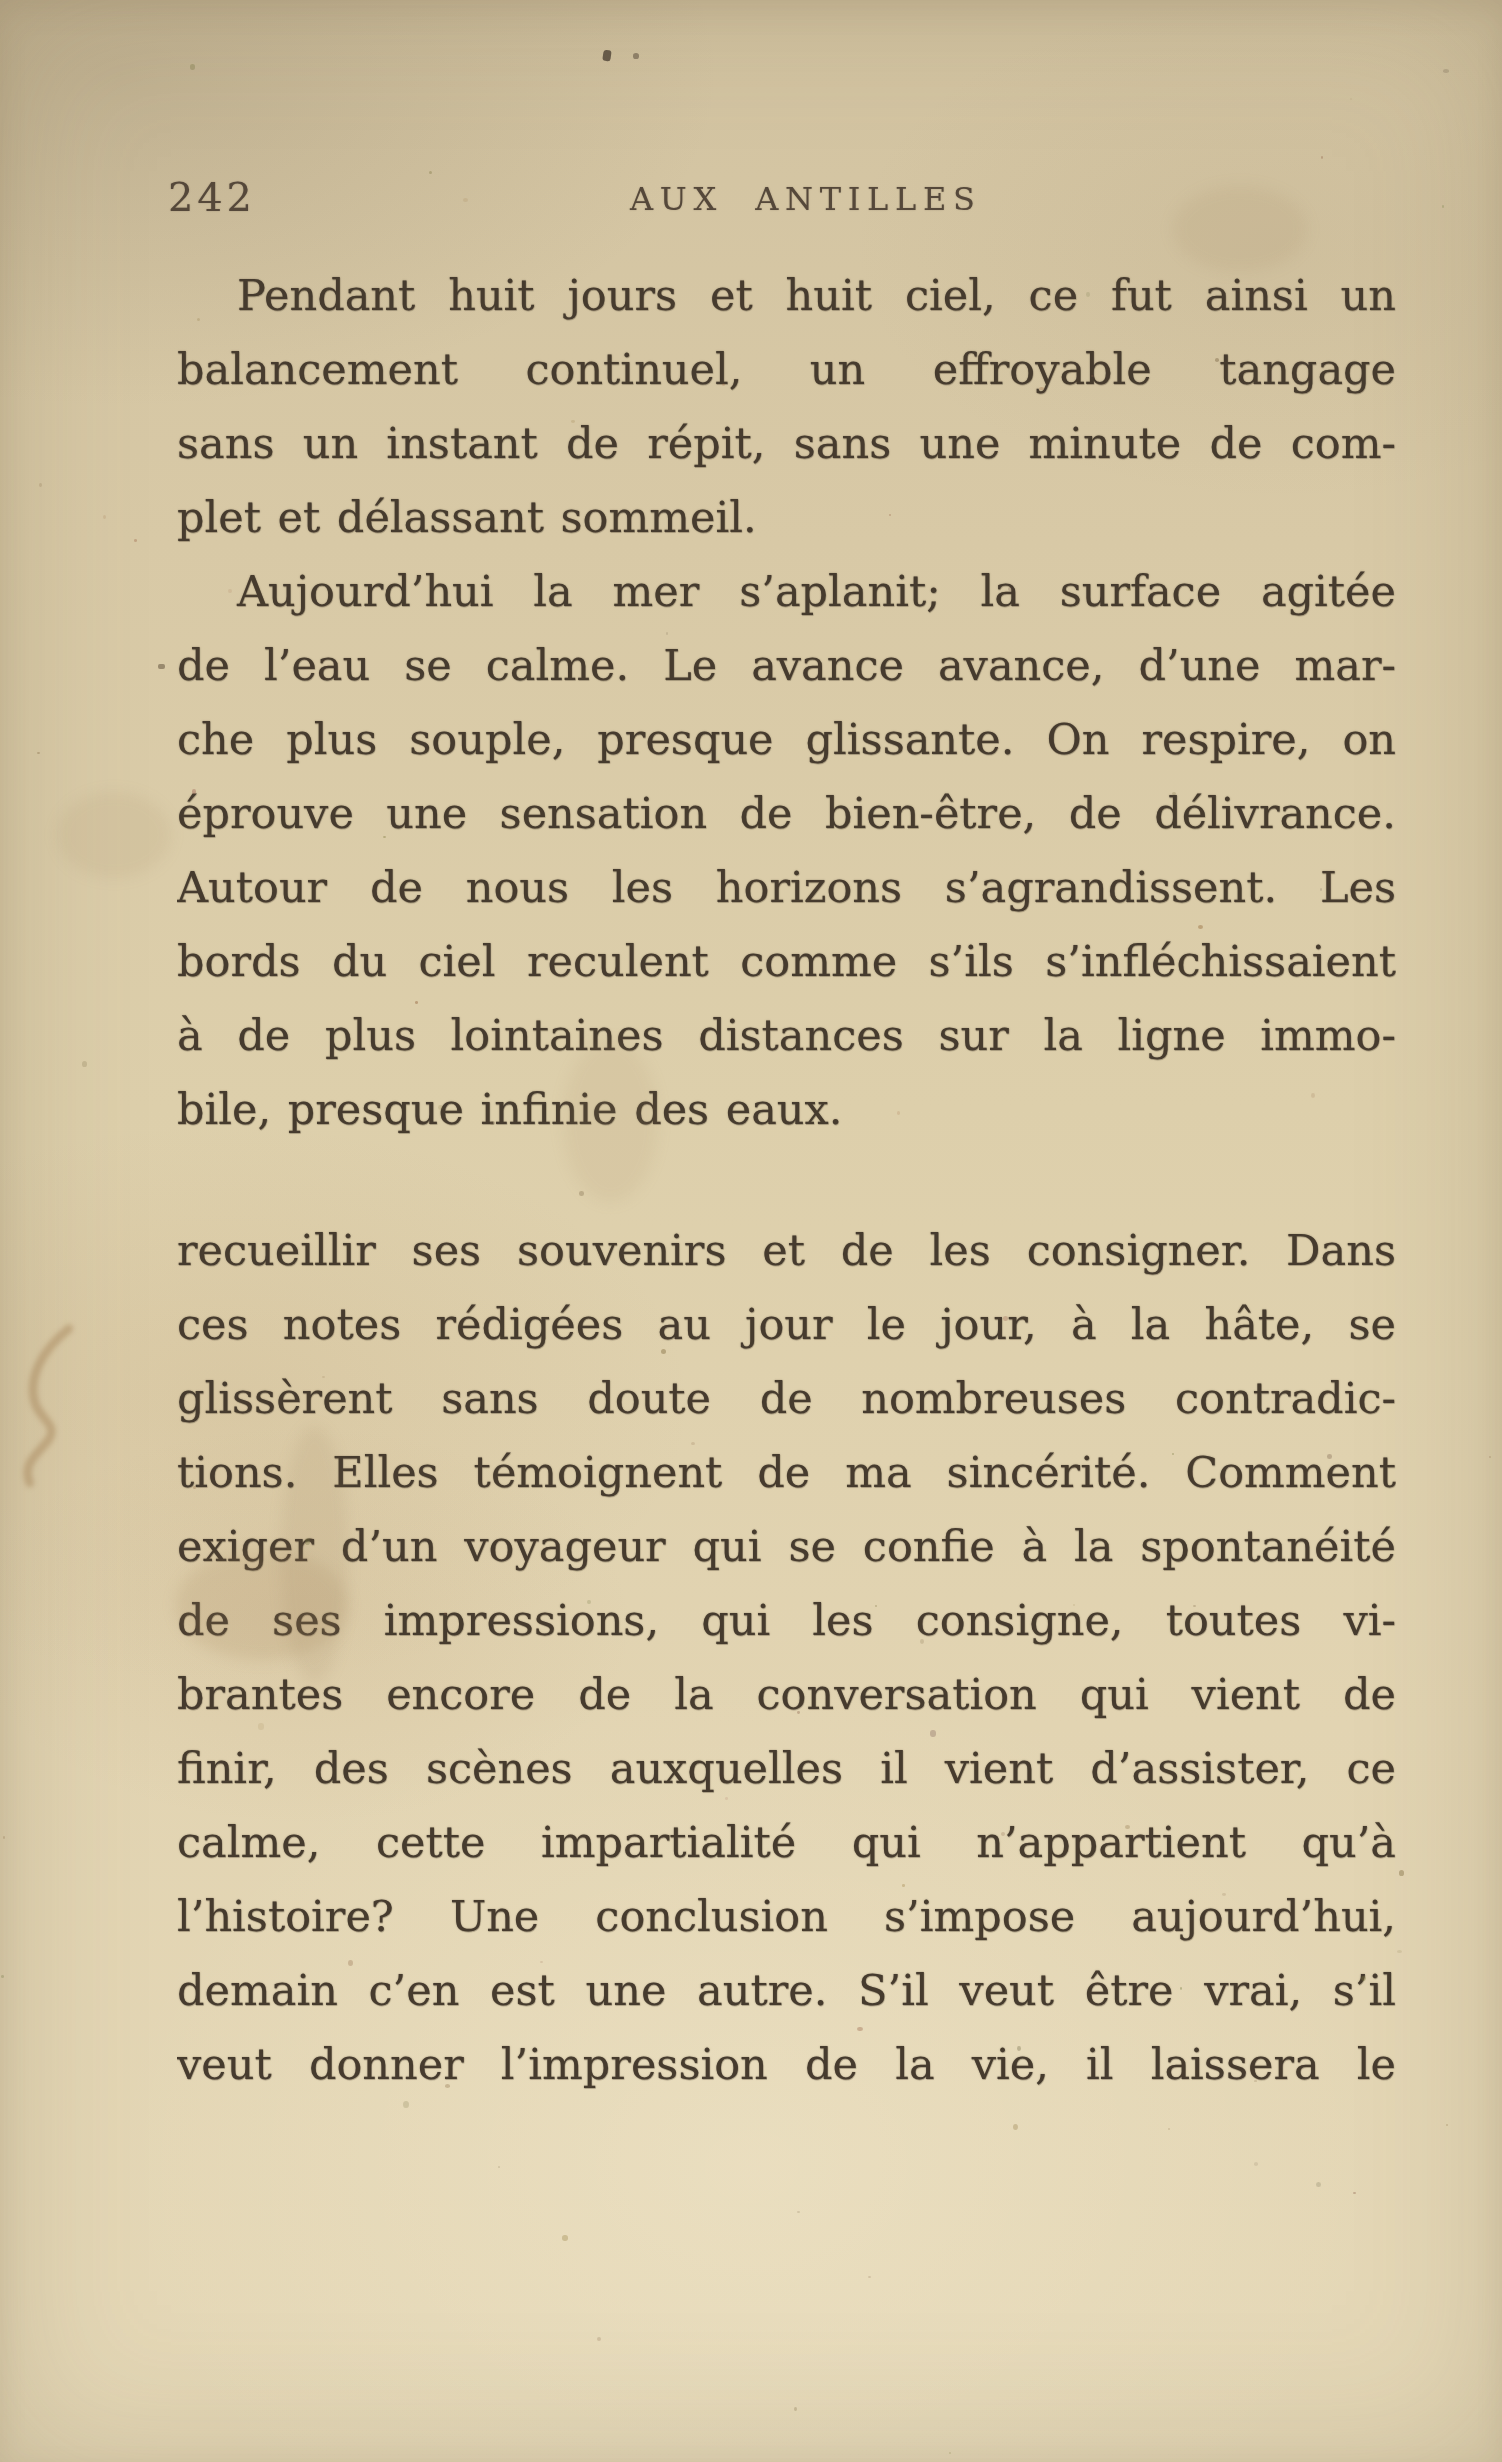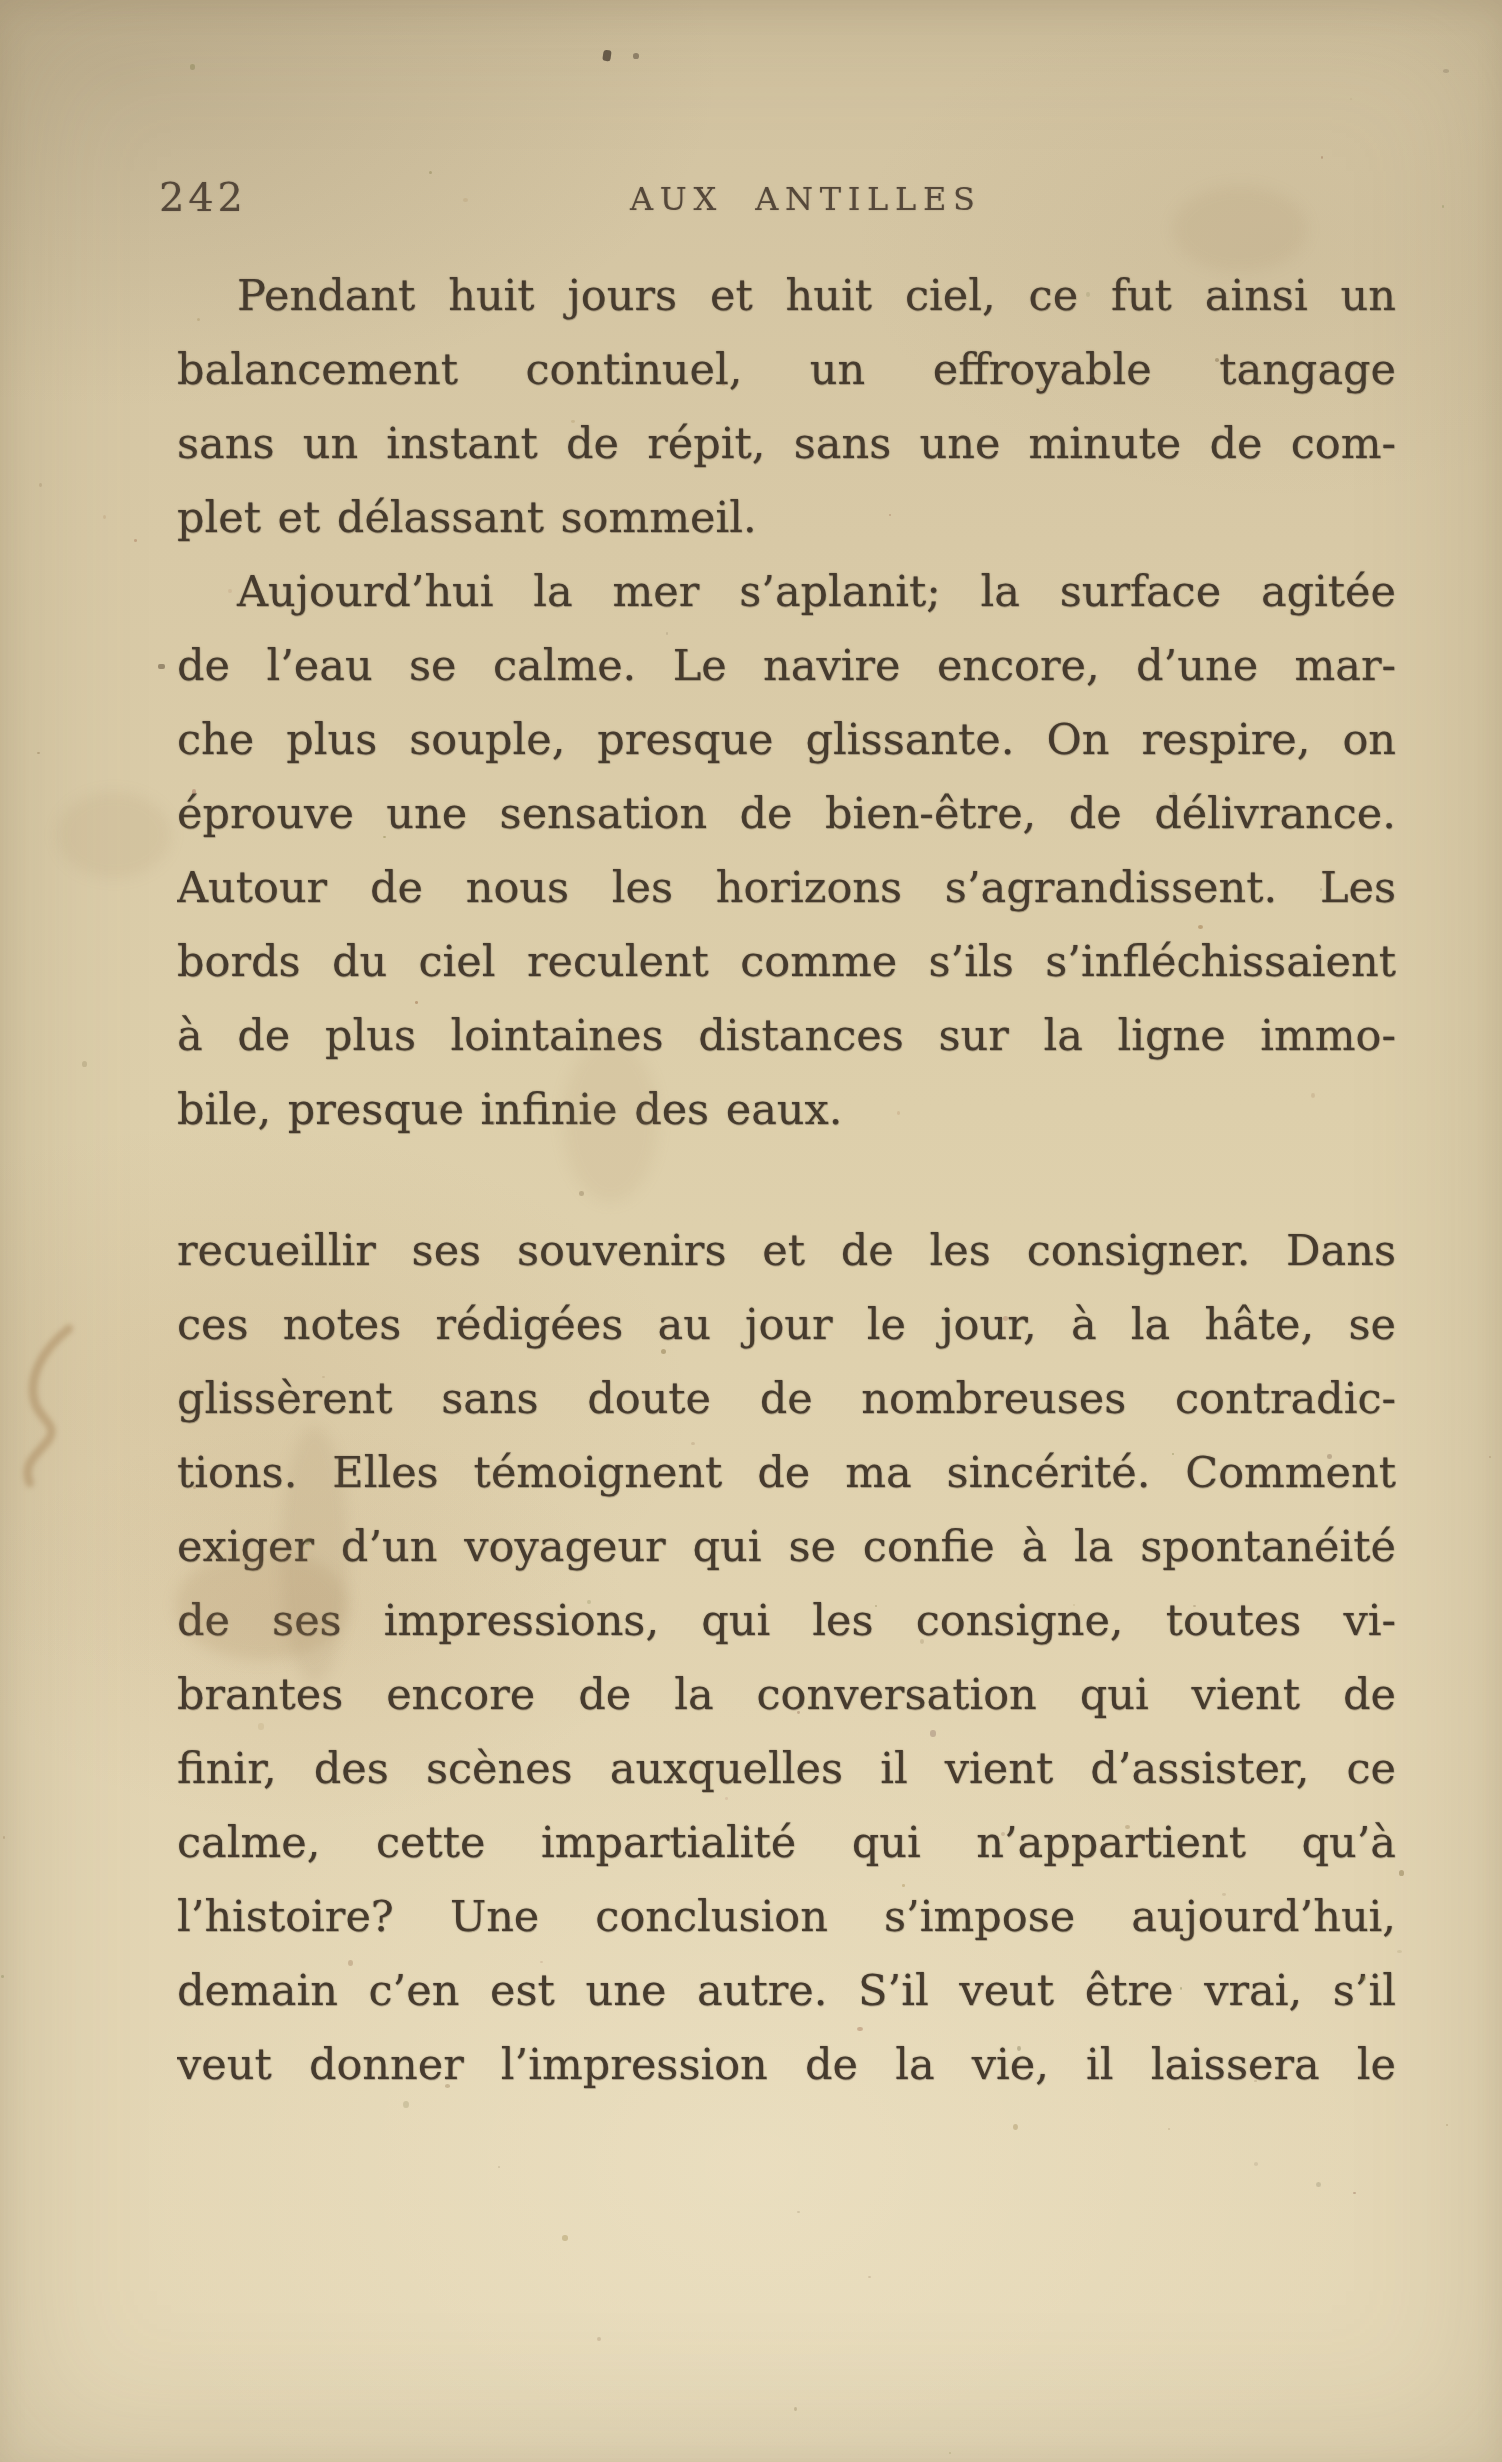--- a/index.html
+++ b/index.html
@@ -17,21 +17,21 @@
       radial-gradient(ellipse 668px 401px at 15% 57%, rgba(176,142,96,0.14), rgba(176,142,96,0) 70%),
       radial-gradient(ellipse 477px 286px at 20% 66%, rgba(170,136,92,0.12), rgba(170,136,92,0) 70%),
       radial-gradient(ellipse 611px 363px at 85% 10%, rgba(150,130,98,0.10), rgba(150,130,98,0) 70%),
       radial-gradient(ellipse 859px 668px at 50% 88%, rgba(255,248,226,0.22), rgba(255,248,226,0) 75%),
       linear-gradient(to bottom, #d2c3a1 0%, #d8c9a6 22%, #ddcfab 45%, #e2d4b2 70%, #e5d8b7 100%);
     box-shadow: inset 0 0 143px rgba(112,94,64,0.25), inset 0 9.5px 29px rgba(112,94,64,0.12);
     color: var(--ink, #463b2e);
   }
   .running-head { position: absolute; top: 0; left: 0; width: 100%; }
   .pagenum {
-    position: absolute; left: 159px; top: 177px;
+    position: absolute; left: 168px; top: 177px;
     font-size: 40px; line-height: 1; letter-spacing: 3.8px;
     color: var(--ink-head, #55483a);
     text-shadow: 0 0 1.4px rgba(85,72,58,0.45);
   }
   .runtitle {
     position: absolute; left: 630px; top: 183px;
     font-size: 32px; line-height: 1;
     letter-spacing: 6.7px; word-spacing: 15.3px;
     color: var(--ink-head, #55483a);
     text-shadow: 0 0 1.4px rgba(85,72,58,0.45);
@@ -80,21 +80,21 @@
 
     <div class="para">
       <div class="line indent">Pendant huit jours et huit ciel, ce fut ainsi un</div>
       <div class="line">balancement continuel, un effroyable tangage</div>
       <div class="line">sans un instant de répit, sans une minute de com-</div>
       <div class="line endline">plet et délassant sommeil.</div>
     </div>
 
     <div class="para">
       <div class="line indent">Aujourd’hui la mer s’aplanit; la surface agitée</div>
-      <div class="line">de l’eau se calme. Le navire encore, d’une mar-</div>
+      <div class="line">de l’eau se calme. Le avance avance, d’une mar-</div>
       <div class="line">che plus souple, presque glissante. On respire, on</div>
       <div class="line">éprouve une sensation de bien-être, de délivrance.</div>
       <div class="line">Autour de nous les horizons s’agrandissent. Les</div>
       <div class="line">bords du ciel reculent comme s’ils s’infléchissaient</div>
       <div class="line">à de plus lointaines distances sur la ligne immo-</div>
       <div class="line endline">bile, presque infinie des eaux.</div>
     </div>
 
     <div class="para gap-before">
       <div class="line">recueillir ses souvenirs et de les consigner. Dans</div>

